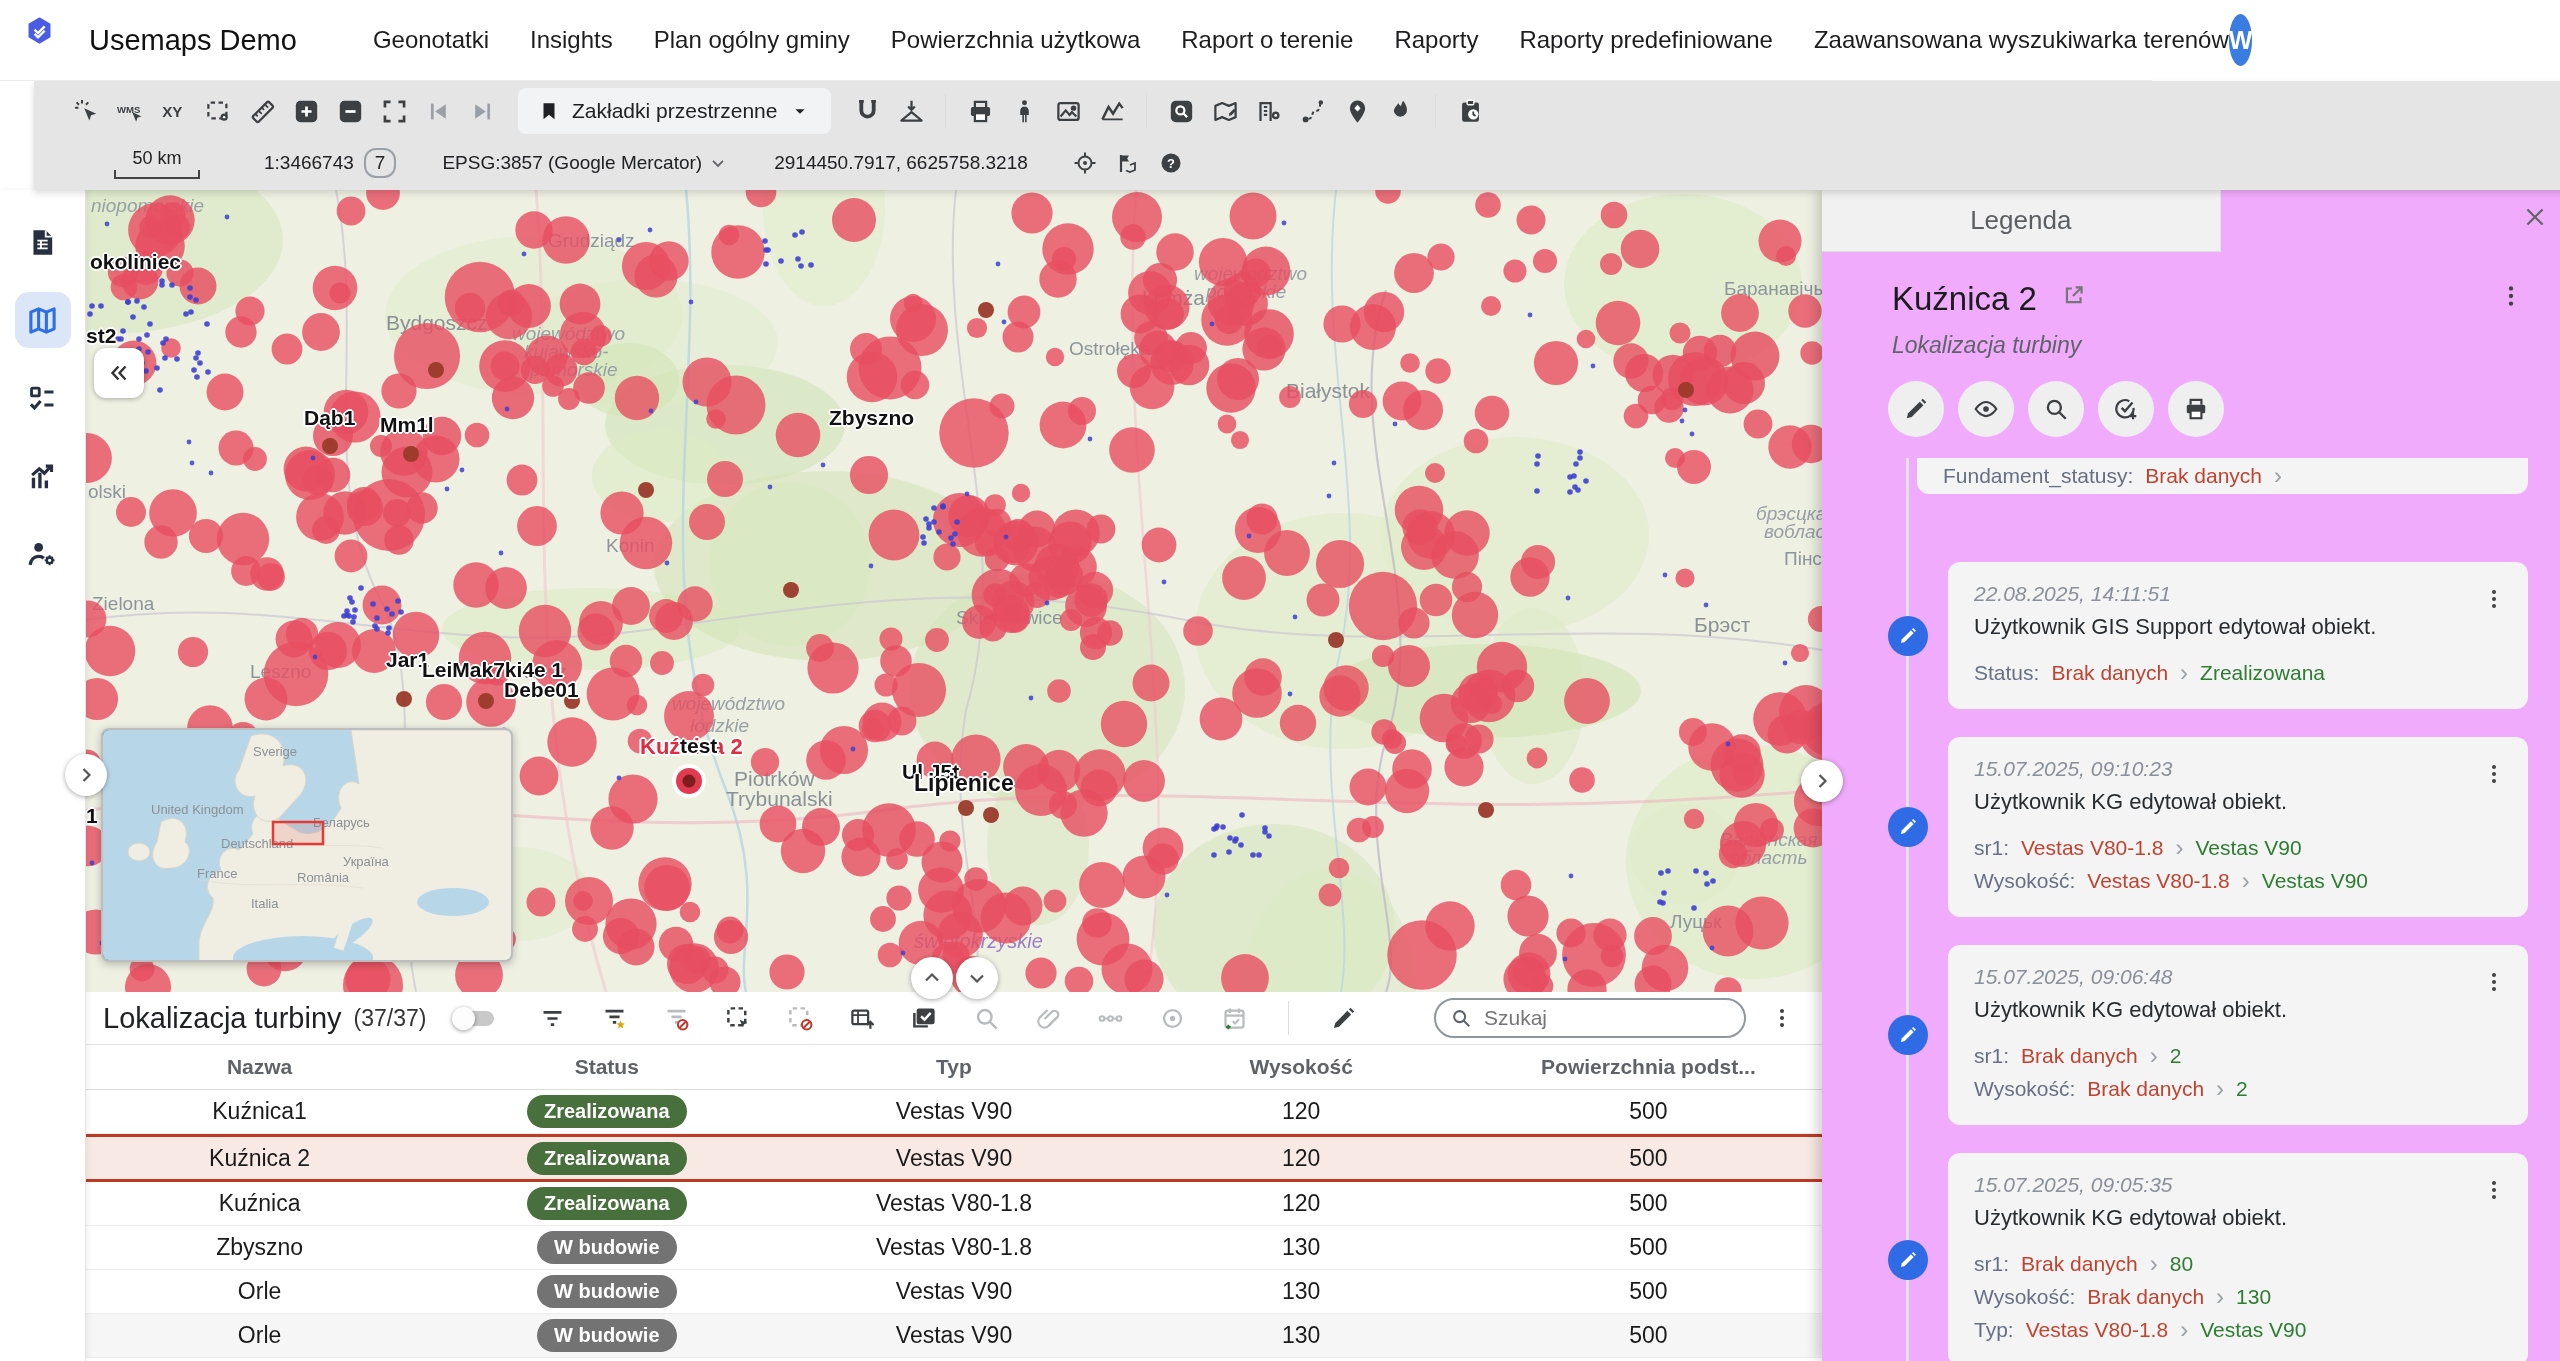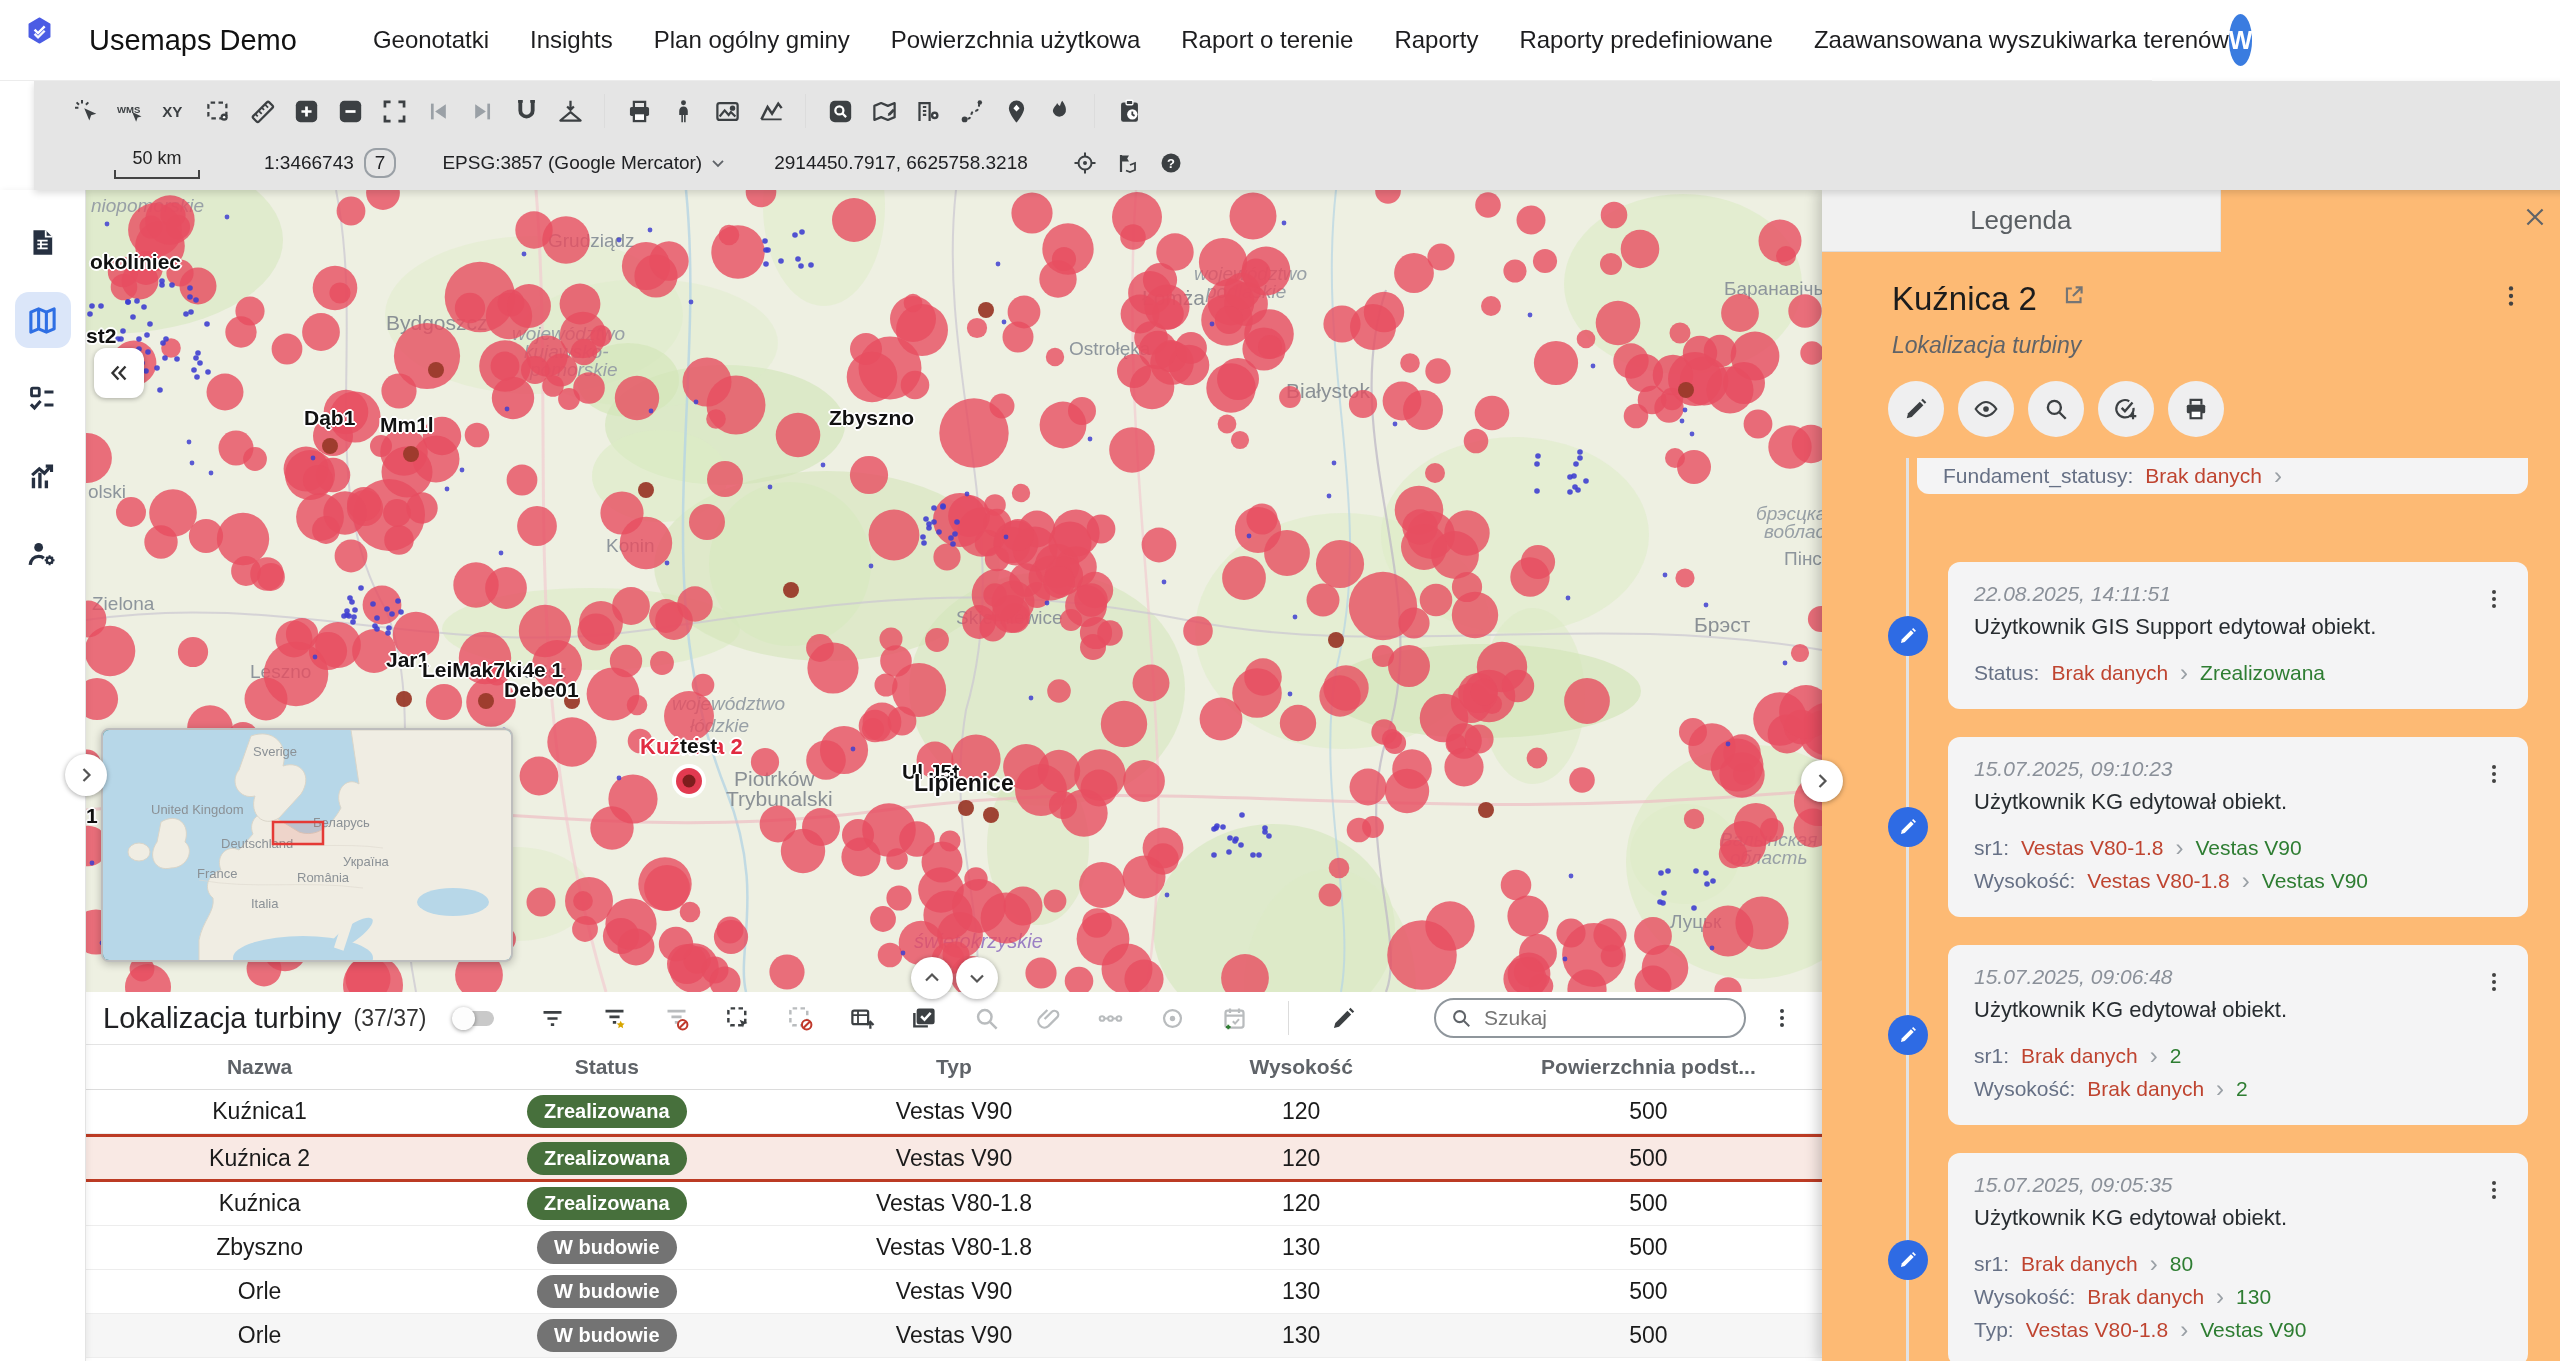--- a/index.html
+++ b/index.html
@@ -87,21 +87,21 @@
   .grid-row.header{height:46px;border-top:1px solid #e4e4e4;border-bottom:1px solid #dcdcdc;}
   .grid-cell{text-align:center;font-size:23px;color:#1b1b1b;overflow:hidden;white-space:nowrap;}
   .header .grid-cell{font-size:21px;color:#5f6368;font-weight:bold;cursor:pointer;}
   .grid-row.selected{background:#f9e9e4;border-top:3px solid #bc3b24;border-bottom:3px solid #bc3b24;height:48px;}
   .grid-row.shaded{background:#f6f6f6;}
   .badge{display:inline-block;padding:5px 17px;border-radius:17px;color:#fff;font-size:20px;font-weight:bold;}
   .badge.done{background:#47703c;}
   .badge.progress{background:#737373;}
 
   
-  #infoPanel{position:absolute;left:1822px;top:190px;width:738px;height:1171px;background:#fdba74;z-index:30;box-shadow:-5px 0 12px rgba(0,0,0,.18);}
+  #infoPanel{position:absolute;left:1822px;top:190px;width:738px;height:1171px;background:#f0abfc;z-index:30;box-shadow:-5px 0 12px rgba(0,0,0,.18);}
   #panel-tabs{display:flex;height:62px;}
   #tab-legend{width:54%;background:#f1f1f1;border-bottom:1px solid #dcdcdc;border-right:1px solid #e4e4e4;display:flex;align-items:center;justify-content:center;font-size:26px;color:#5a5f63;cursor:pointer;}
   #tab-info{width:46%;background:#fff;display:flex;align-items:center;justify-content:center;font-size:26px;color:#202124;font-weight:500;cursor:pointer;}
   #panel-close{position:absolute;right:8px;top:10px;width:36px;height:36px;border:none;background:transparent;color:#5f6368;cursor:pointer;z-index:5;}
   #panel-close svg{width:26px;height:26px;}
   #panel-head{padding:28px 34px 0 70px;position:relative;}
   #panel-title{font-size:33px;font-weight:500;color:#1c1c1c;display:inline-block;}
   #title-ext{border:none;background:transparent;color:#757575;vertical-align:2px;margin-left:14px;cursor:pointer;}
   #title-ext svg{width:26px;height:26px;}
   #panel-menu{position:absolute;right:30px;top:30px;border:none;background:transparent;color:#424242;cursor:pointer;}
@@ -238,20 +238,33 @@
               <path d="M6.5 5v14" stroke="currentColor" stroke-width="2.4"></path>
               <path d="M18.5 5.5v13L9 12z" fill="currentColor"></path>
             </svg>
           </span>
         </button>
         <button class="tbtn gray">
           <span class="ic">
             <svg viewBox="0 0 24 24">
               <path d="M17.5 5v14" stroke="currentColor" stroke-width="2.4"></path>
               <path d="M5.5 5.5v13L15 12z" fill="currentColor"></path>
+            </svg>
+          </span>
+        </button>
+        <button id="bookmarks-pill">
+          <span class="ic">
+            <svg viewBox="0 0 24 24">
+              <path d="M6 3.5h12V21l-6-4.8L6 21z" fill="currentColor"></path>
+            </svg>
+          </span>
+          <span>Zakładki przestrzenne</span>
+          <span class="ic">
+            <svg viewBox="0 0 24 24">
+              <path d="M7 10l5 5 5-5z" fill="currentColor"></path>
             </svg>
           </span>
         </button>
         <button class="tbtn">
           <span class="ic">
             <svg viewBox="0 0 24 24">
               <path d="M6.5 3v8a5.5 5.5 0 0 0 11 0V3" stroke="currentColor" stroke-width="3.4" fill="none"></path>
               <path d="M4.5 3h4.2M15.3 3h4.2" stroke="currentColor" stroke-width="2.4"></path>
             </svg>
           </span>

